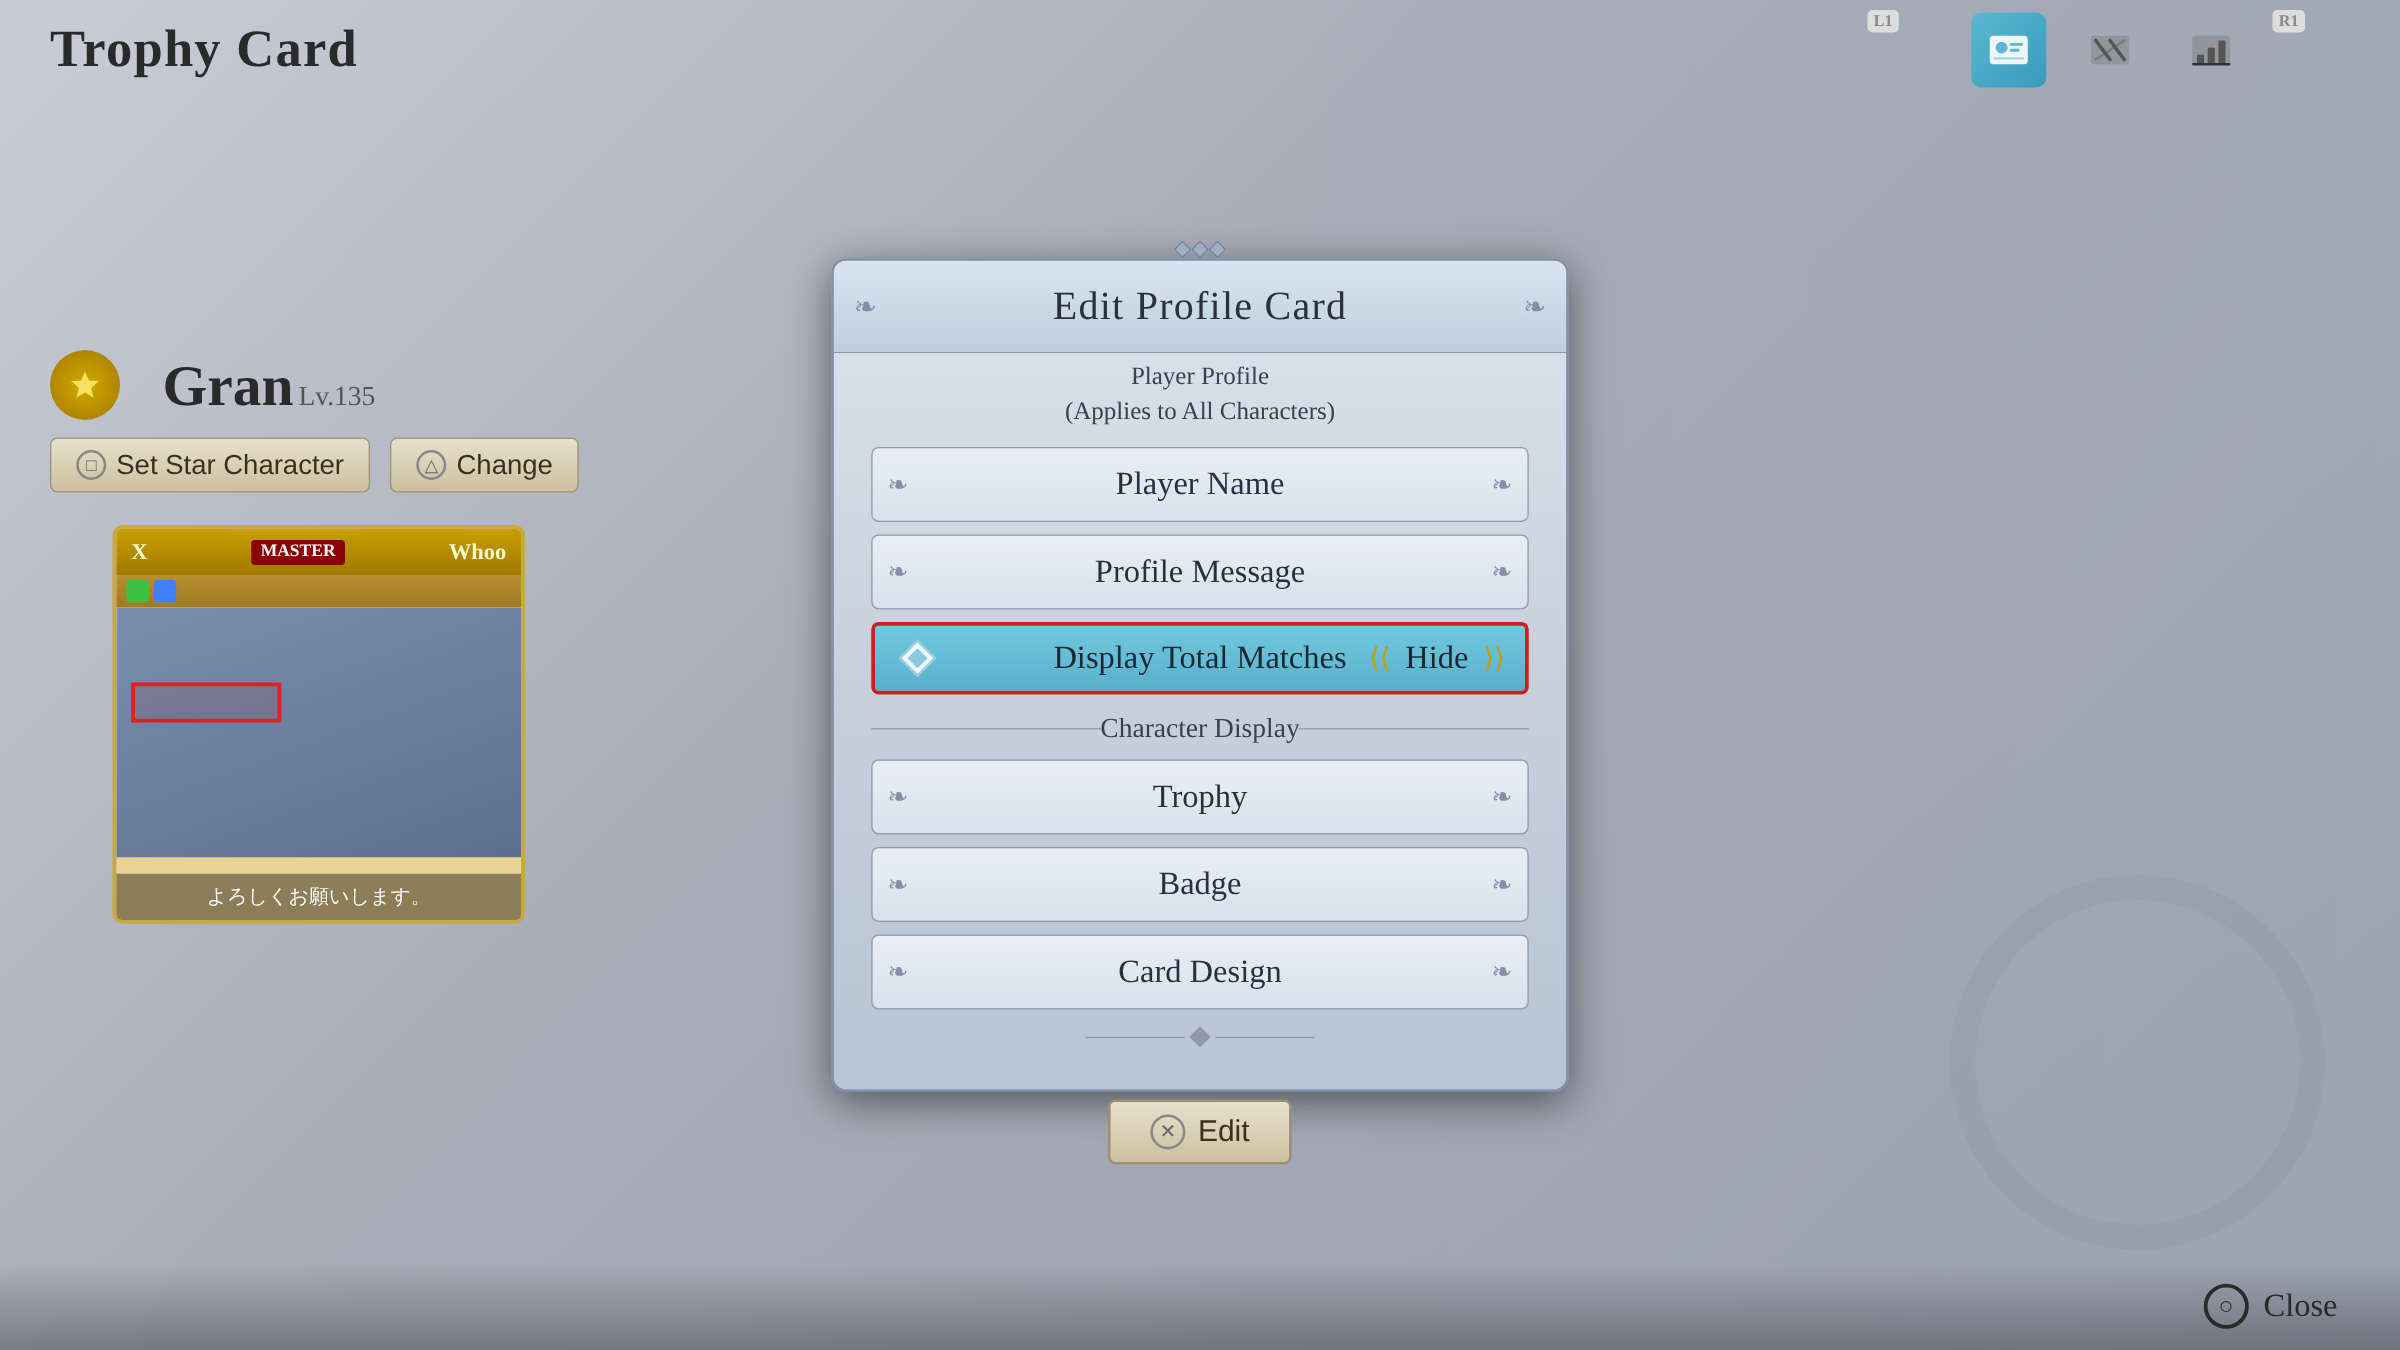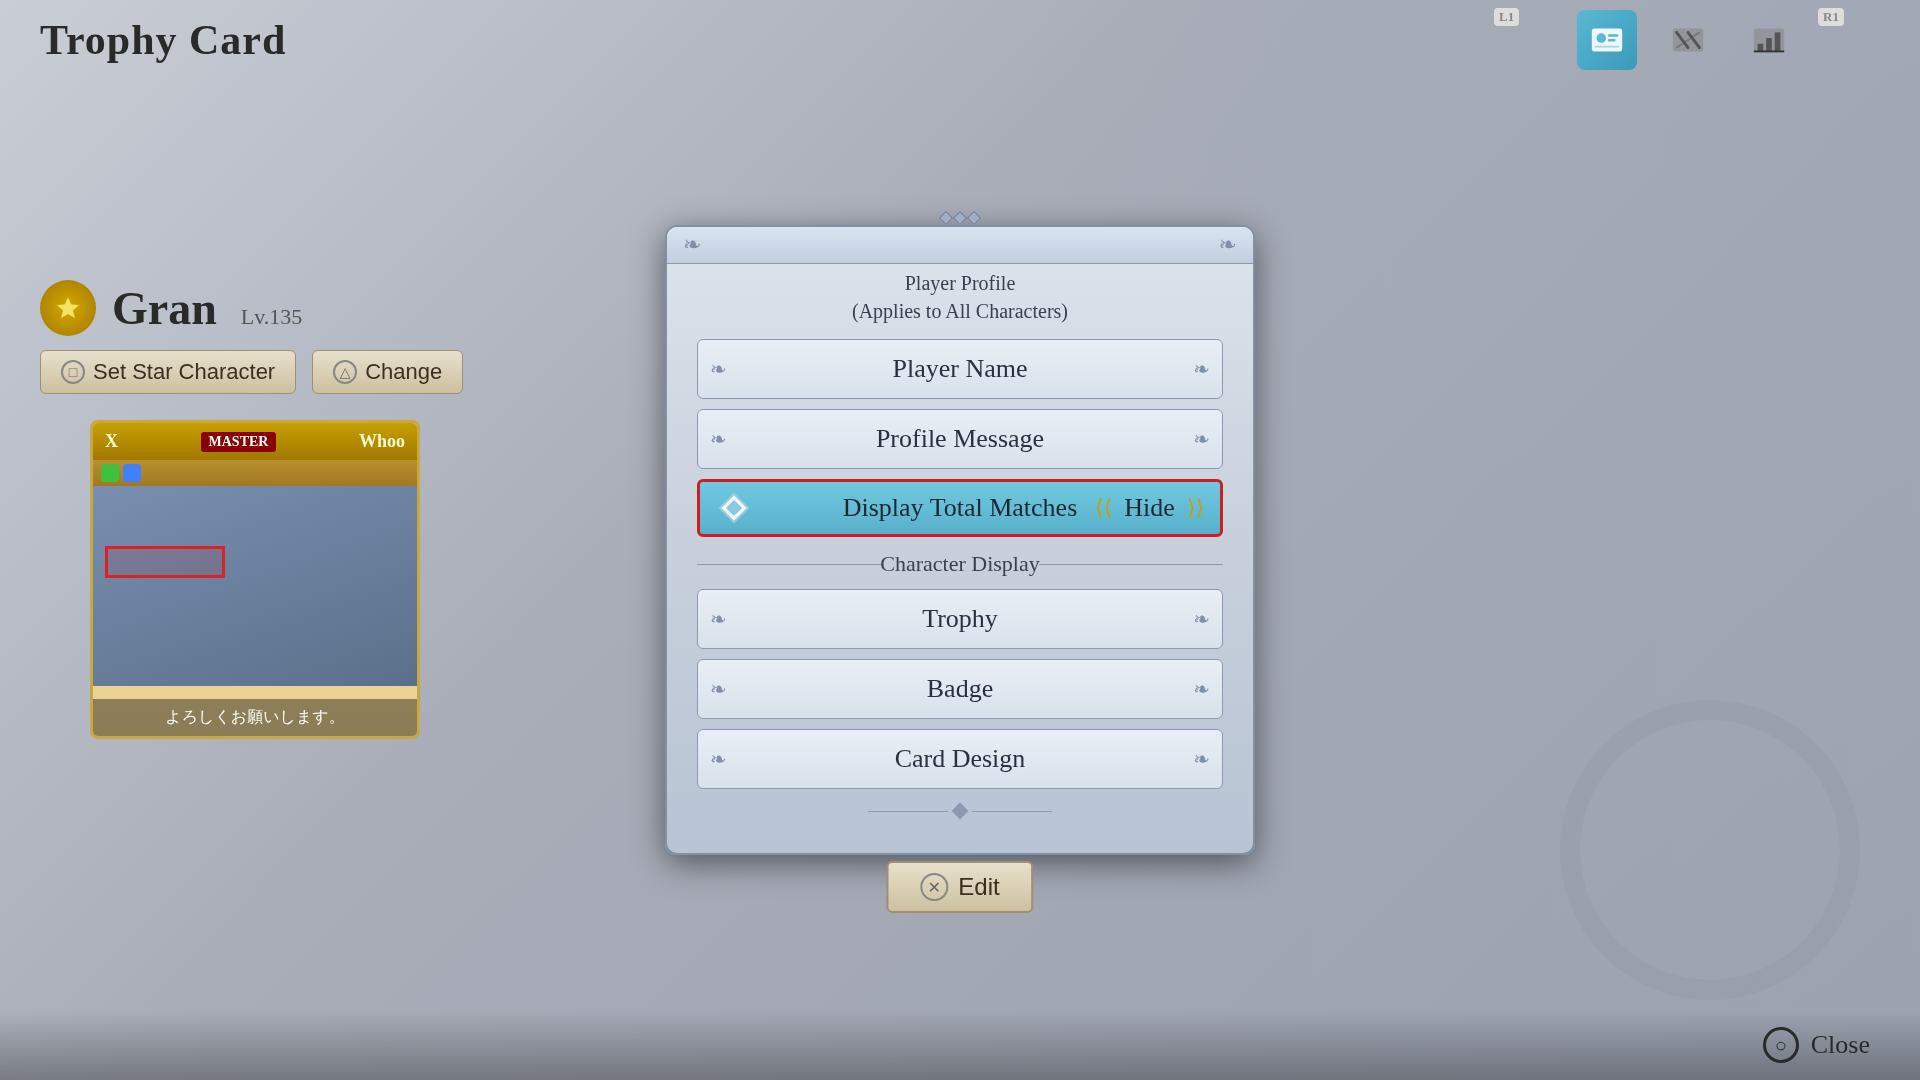--- a/index.html
+++ b/index.html
@@ -120,26 +120,27 @@
       justify-content: center;
       font-size: 24px;
       color: #fff8d0;
     }
 
     .char-name {
       font-size: 46px;
       font-weight: bold;
       color: #2a2a2a;
       font-family: Georgia, serif;
+      margin-left: 18px;
     }
 
     .char-level {
       font-size: 22px;
       color: #555;
-      margin-left: 20px;
+      margin-left: 0;
     }
 
     
     .action-btns {
       position: absolute;
       left: 40px;
       top: 350px;
       display: flex;
       gap: 16px;
     }
@@ -636,20 +637,21 @@
 <div class="dialog">
 
   <div class="dialog-ornament-top">
     <div class="ornament-diamond"></div>
     <div class="ornament-diamond"></div>
     <div class="ornament-diamond"></div>
   </div>
 
   <div class="dialog-header">
     <span class="header-ornament-left">❧</span>
+    <span class="dialog-title">Edit Profile Card</span>
     <span class="header-ornament-right">❧</span>
   </div>
 
   <div class="dialog-body">
 
     <div class="section-label">
       <span>Player Profile</span><br>
       <span>(Applies to All Characters)</span>
     </div>
 

